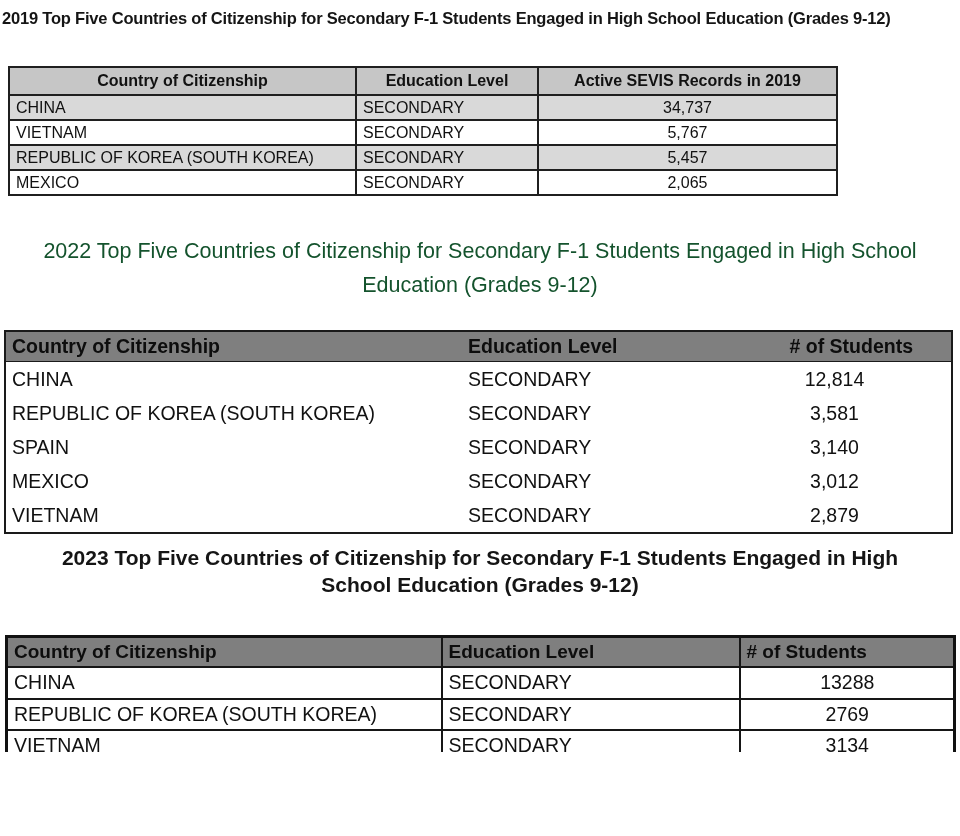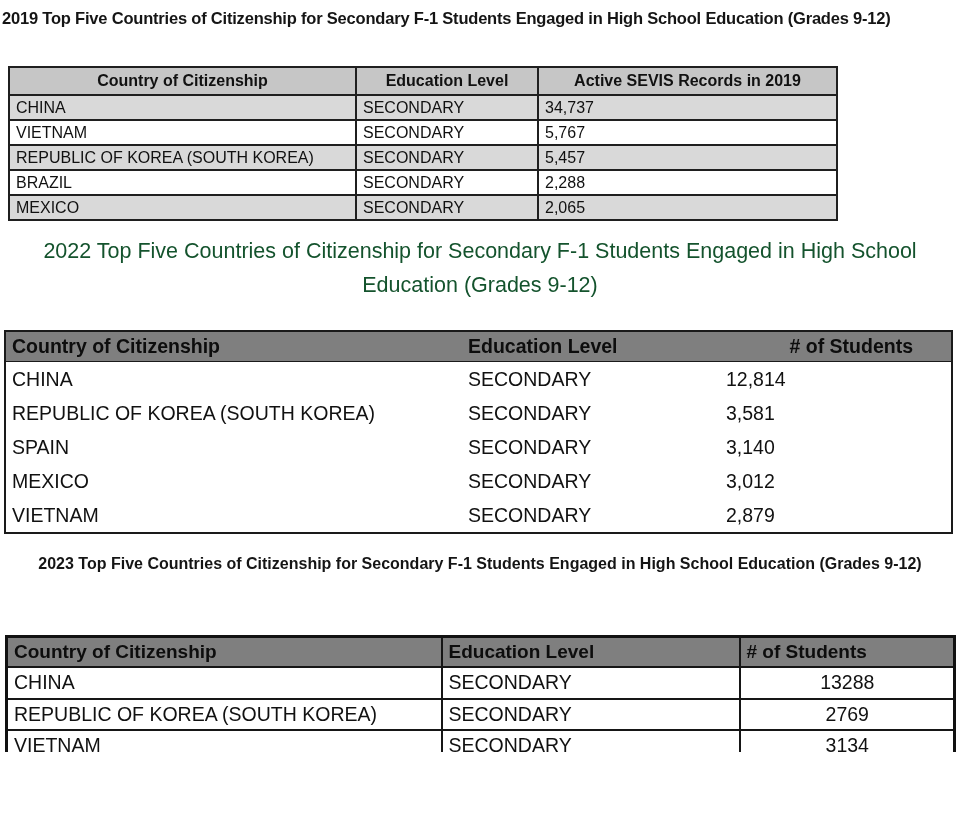--- a/index.html
+++ b/index.html
@@ -6,41 +6,41 @@
   #page{
     position:relative;width:960px;height:752px;overflow:hidden;
     background:#ffffff;
     font-family:"Liberation Sans","DejaVu Sans",sans-serif;
     color:#111111;
   }
   .title{position:absolute;white-space:nowrap;color:#151515;}
   .title-2019{left:2px;top:9px;font-size:16.5px;font-weight:700;letter-spacing:-0.2px;width:958px;}
   .title-wrap{white-space:normal;text-align:center;line-height:34px;}
   .title-2022{left:30px;top:234px;width:900px;font-size:21.5px;font-weight:400;color:#14532d;}
-  .title-2023{left:30px;top:544px;width:900px;font-size:16px;font-weight:700;line-height:40px;}
+  .title-2023{left:30px;top:544px;width:900px;font-size:21px;font-weight:700;line-height:27px;}
 
   table{border-collapse:collapse;table-layout:fixed;position:absolute;border-radius:19px;}
   th,td{overflow:hidden;white-space:nowrap;}
 
   
   .t2019{left:8px;top:66px;width:828px;}
   .t2019 th,.t2019 td{border:2px solid #1f1f1f;padding:0 6px;}
   .t2019 th{height:26px;background:#c6c6c6;font-size:16px;font-weight:700;text-align:center;}
   .t2019 td{height:23px;font-size:16px;}
   .t2019 tbody tr:nth-child(odd) td{background:#d9d9d9;}
-  .t2019 td.num{text-align:left;}
+  .t2019 td.num{text-align:center;}
   .t2019 col.c1{width:347px}.t2019 col.c2{width:182px}.t2019 col.c3{width:299px}
 
   
   .t2022{left:4px;top:330px;width:947px;border:2px solid #1a1a1a;}
   .t2022 th{height:29px;background:#7f7f7f;font-size:19.5px;font-weight:700;text-align:left;
             padding:0 6px;border-bottom:1px solid #1a1a1a;color:#0d0d0d;}
   .t2022 td{height:34px;font-size:19.5px;padding:0 6px;background:#ffffff;}
   .t2022 th.num{text-align:right;padding-right:38px;}
-  .t2022 td.num{text-align:left;padding-right:8px;}
+  .t2022 td.num{text-align:center;padding-right:8px;}
   .t2022 col.c1{width:457px}.t2022 col.c2{width:258px}.t2022 col.c3{width:232px}
 
   
   .t2023{left:5px;top:635px;width:948px;border:3px solid #111111;}
   .t2023 th,.t2023 td{border:2px solid #161616;padding:0 6px;}
   .t2023 th{height:28px;background:#7f7f7f;font-size:19px;font-weight:700;text-align:left;color:#0d0d0d;}
   .t2023 td{height:29.5px;font-size:19.5px;background:#ffffff;}
   .t2023 td.num{text-align:center;padding-right:5px;}
   .t2023 col.c1{width:435px}.t2023 col.c2{width:298px}.t2023 col.c3{width:215px}
 
@@ -79,25 +79,20 @@
       </tr>
       <tr>
         <td>VIETNAM</td>
         <td>SECONDARY</td>
         <td class="num">5,767</td>
       </tr>
       <tr>
         <td>REPUBLIC OF KOREA (SOUTH KOREA)</td>
         <td>SECONDARY</td>
         <td class="num">5,457</td>
-      </tr>
-      <tr>
-        <td>BRAZIL</td>
-        <td>SECONDARY</td>
-        <td class="num">2,288</td>
       </tr>
       <tr>
         <td>MEXICO</td>
         <td>SECONDARY</td>
         <td class="num">2,065</td>
       </tr>
     </tbody>
   </table>
 
   <div class="title title-wrap title-2022">2022 Top Five Countries of Citizenship for Secondary F-1 Students Engaged in High School Education (Grades 9-12)</div>

